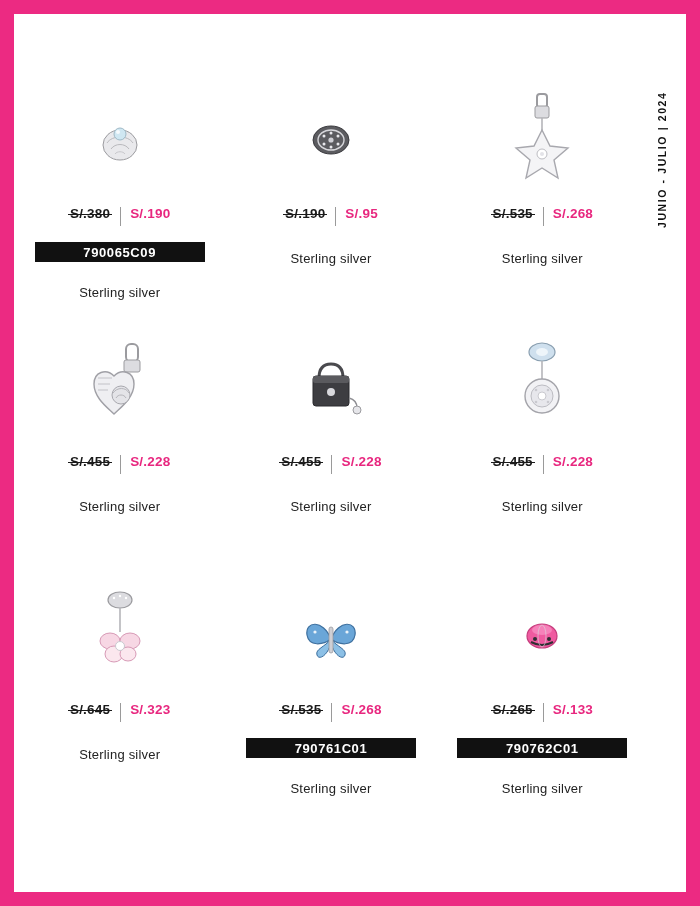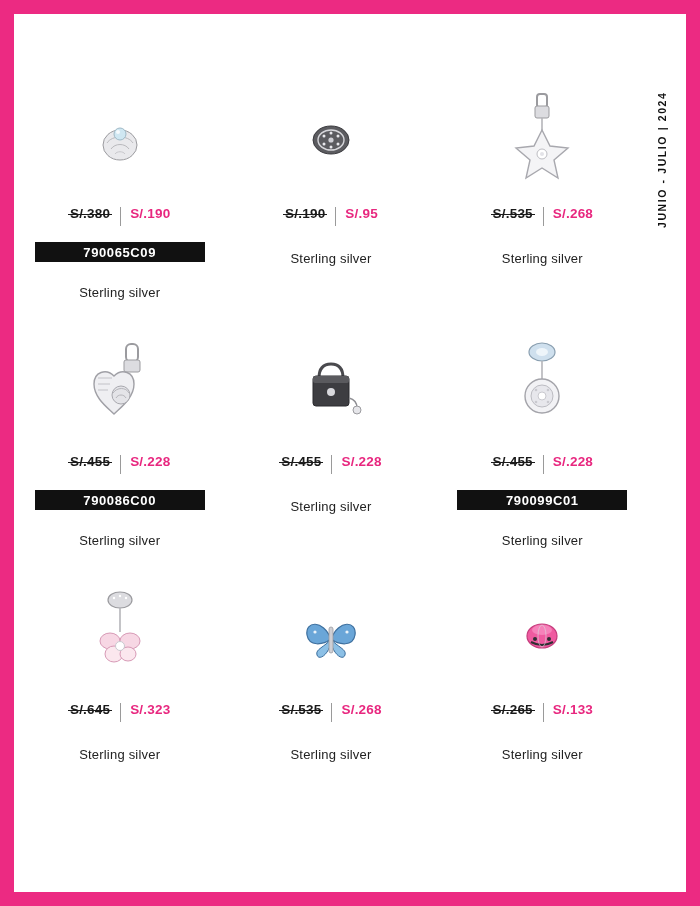--- a/index.html
+++ b/index.html
@@ -208,21 +208,20 @@
             <circle cx="41" cy="57" r="9" fill="#e4e4e8" stroke="#a8a8ae" stroke-width="1"></circle>
             <path d="M33 55c4-6 13-6 16 0" fill="none" stroke="#b5b5ba" stroke-width="1"></path>
             <path d="M36 60c2-4 8-4 10 0" fill="none" stroke="#b5b5ba" stroke-width="1"></path>
           </svg>
         </div>
         <div class="price-row">
           <span class="price-old"><span class="strike"></span><span>S/.455</span></span>
           <span class="price-sep"></span>
           <span class="price-new">S/.228</span>
         </div>
-        <div class="sku-bar">790086C00</div>
         <div class="material">Sterling silver</div>
       </div>
 
       <div class="cell">
         <div class="img-box">
           <svg width="80" height="80" viewBox="0 0 80 80">
             <path d="M28 30 Q28 16 40 16 Q52 16 52 30" fill="none" stroke="#4a4a4e" stroke-width="3"></path>
             <rect x="22" y="28" width="36" height="30" rx="3" fill="#3d3d41" stroke="#2a2a2e" stroke-width="1"></rect>
             <rect x="22" y="28" width="36" height="7" rx="2" fill="#5a5a5e"></rect>
             <circle cx="40" cy="44" r="4" fill="#d8d8dc"></circle>
@@ -251,21 +250,20 @@
             <circle cx="39" cy="52" r="1.3" fill="#c9c9cf"></circle>
             <circle cx="27" cy="64" r="1.3" fill="#c9c9cf"></circle>
             <circle cx="39" cy="64" r="1.3" fill="#c9c9cf"></circle>
           </svg>
         </div>
         <div class="price-row">
           <span class="price-old"><span class="strike"></span><span>S/.455</span></span>
           <span class="price-sep"></span>
           <span class="price-new">S/.228</span>
         </div>
-        <div class="sku-bar">790099C01</div>
         <div class="material">Sterling silver</div>
       </div>
 
       <div class="cell">
         <div class="img-box">
           <svg width="72" height="100" viewBox="0 0 72 100">
             <ellipse cx="36" cy="14" rx="12" ry="8" fill="#dcdce0" stroke="#9b9b9f" stroke-width="1.2"></ellipse>
             <circle cx="30" cy="12" r="1.2" fill="#ffffff"></circle>
             <circle cx="36" cy="10" r="1.2" fill="#ffffff"></circle>
             <circle cx="42" cy="12" r="1.2" fill="#ffffff"></circle>
@@ -295,37 +293,39 @@
             <rect x="34" y="22" width="4" height="26" rx="2" fill="#cfcfd4" stroke="#9b9b9f" stroke-width="0.8"></rect>
             <circle cx="20" cy="27" r="1.6" fill="#ffffff" opacity="0.85"></circle>
             <circle cx="52" cy="27" r="1.6" fill="#ffffff" opacity="0.85"></circle>
           </svg>
         </div>
         <div class="price-row">
           <span class="price-old"><span class="strike"></span><span>S/.535</span></span>
           <span class="price-sep"></span>
           <span class="price-new">S/.268</span>
         </div>
+        <div class="sku-bar">790761C01</div>
         <div class="material">Sterling silver</div>
       </div>
 
       <div class="cell">
         <div class="img-box">
           <svg width="62" height="56" viewBox="0 0 62 56">
             <ellipse cx="31" cy="28" rx="15" ry="12" fill="#ef5ba0" stroke="#c43c7c" stroke-width="1.2"></ellipse>
             <ellipse cx="31" cy="22" rx="10" ry="5" fill="#f78cc0" opacity="0.8"></ellipse>
             <path d="M20 34 q11 6 22 0" fill="none" stroke="#2f2f33" stroke-width="2"></path>
             <circle cx="24" cy="31" r="2" fill="#2f2f33"></circle>
             <circle cx="38" cy="31" r="2" fill="#2f2f33"></circle>
             <ellipse cx="31" cy="28" rx="4" ry="11" fill="none" stroke="#d9d9de" stroke-width="1" opacity="0.6"></ellipse>
           </svg>
         </div>
         <div class="price-row">
           <span class="price-old"><span class="strike"></span><span>S/.265</span></span>
           <span class="price-sep"></span>
           <span class="price-new">S/.133</span>
         </div>
+        <div class="sku-bar">790762C01</div>
         <div class="material">Sterling silver</div>
       </div>
 
     </div>
   </div>
 </div>
 
 </body></html>

